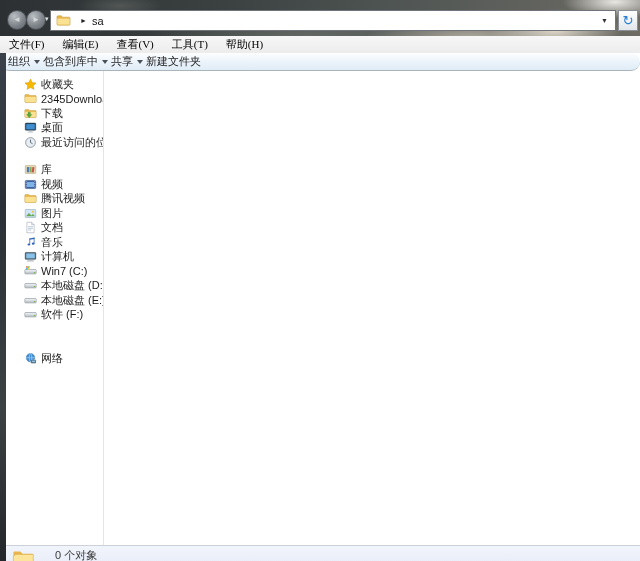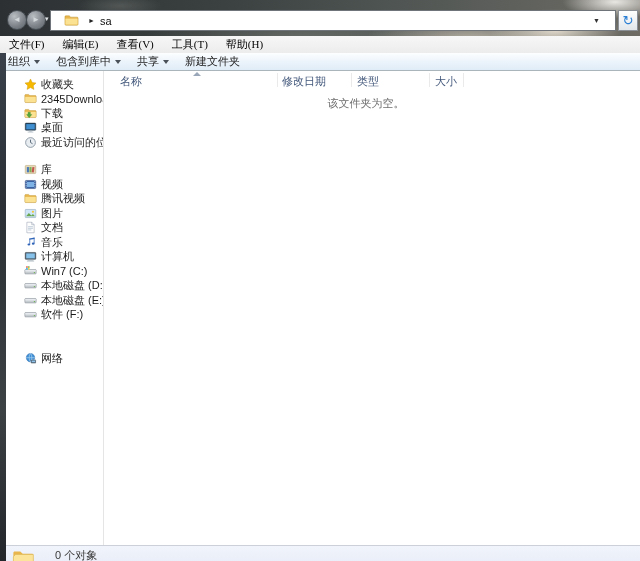--- a/index.html
+++ b/index.html
@@ -17,39 +17,39 @@
       linear-gradient(90deg,#2c3033,#3b4140 35%,#4e5452 60%,#5e605c 80%,#6d6b64);}
 
   
   .nav-btn{position:absolute;top:10px;width:20px;height:20px;border-radius:50%;box-sizing:border-box;
     background:radial-gradient(circle at 35% 30%, #b9bec3, #7a8086 60%, #5d646b);
     border:1px solid #474e54;display:flex;align-items:center;justify-content:center;
     color:#d2d7da;font-size:8px;line-height:1;}
   .nav-back{left:7px;}  .nav-fwd{left:26px;}
   .nav-chevron{position:absolute;left:45px;top:15px;font-size:7px;color:#dfe3e6;}
   .address-bar{position:absolute;left:50px;top:10px;width:566px;height:21px;box-sizing:border-box;
-    background:#fff;border:1px solid #6e747a;display:flex;align-items:center;padding:0 13px;gap:5px;}
+    background:#fff;border:1px solid #6e747a;display:flex;align-items:center;padding:0 5px;gap:5px;}
   .addr-arrow{font-size:7px;color:#222;line-height:1;}
   .addr-text{font-size:11px;color:#111;}
   .addr-spacer{flex:1;}
   .addr-drop{font-size:7px;color:#333;padding-right:2px;}
   .refresh-btn{position:absolute;left:618px;top:10px;width:20px;height:21px;box-sizing:border-box;
     background:linear-gradient(#fefefe,#e3e7ea);border:1px solid #8a9096;display:flex;
     align-items:center;justify-content:center;font-size:13px;color:#2a7fd4;}
 
   
   .menu-bar{position:absolute;left:0;top:36px;width:640px;height:17px;box-sizing:border-box;
     background:linear-gradient(#f7f7f7,#ececec);display:flex;align-items:center;font-family:Liberation Serif, serif;}
   .menu-item{font-size:11px;color:#000;padding:0 9px;line-height:17px;}
 
   
   .toolbar{position:absolute;left:0;top:53px;width:640px;height:18px;box-sizing:border-box;
     background:linear-gradient(#fdfeff,#ecf4fb 50%,#dfecf7);border-bottom:1px solid #a9b4bb;
-    display:flex;align-items:center;}
-  .tool-item{font-size:11px;color:#1c1c1c;display:flex;align-items:center;gap:4px;margin-left:16px;}
+    display:flex;align-items:center;border-radius:9px;}
+  .tool-item{font-size:11px;color:#1c1c1c;display:flex;align-items:center;gap:4px;margin-left:3px;}
   .tool-item:first-child{margin-left:8px;}
   .tool-caret{width:0;height:0;border-left:3px solid transparent;border-right:3px solid transparent;
     border-top:4px solid #4b5158;}
 
   
   .left-edge{position:absolute;left:0;top:53px;width:6px;height:508px;z-index:6;
     background:linear-gradient(180deg,#3a414a 0%,#2b3036 30%,#3c4144 70%,#23272b);}
 
   
   .main{position:absolute;left:6px;top:71px;width:634px;height:474px;background:#fff;}
@@ -340,33 +340,21 @@
       </div>
 
       <div class="srow group g4">
         <svg class="ic">
             <use href="#i-network"></use>
           </svg>
         <span>网络</span>
       </div>
     </div>
 
-    <div class="colheaders">
-      <span class="sort-caret"></span>
-      <span class="header-label hl-name">名称</span>
-      <span class="header-label hl-date">修改日期</span>
-      <span class="header-label hl-type">类型</span>
-      <span class="header-label hl-size">大小</span>
-      <span class="col-sep cs1"></span>
-      <span class="col-sep cs2"></span>
-      <span class="col-sep cs3"></span>
-      <span class="col-sep cs4"></span>
-    </div>
-
-    <div class="empty-msg">该文件夹为空。</div>
+
   </div>
 
   <div class="statusbar">
     <svg class="status-foldericon">
         <use href="#i-bigfolder"></use>
       </svg>
     <span class="status-text">0 个对象</span>
   </div>
 
 </div>

